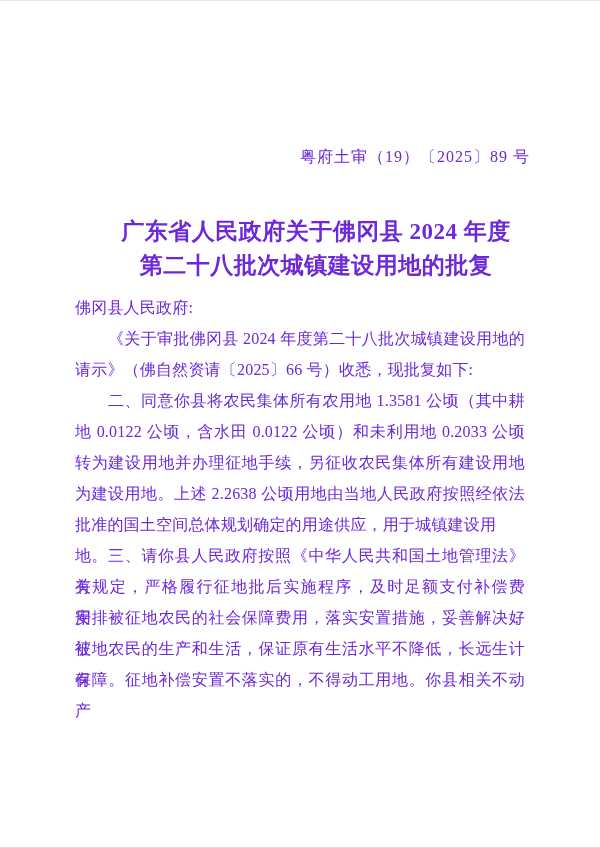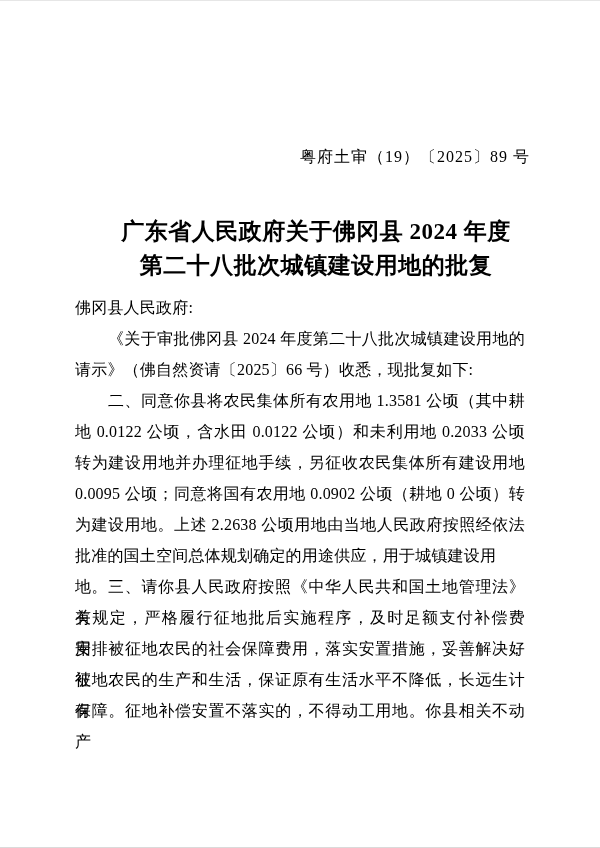--- a/index.html
+++ b/index.html
@@ -9,21 +9,21 @@
   }
   .page {
     position: relative;
     width: 600px;
     height: 848px;
     background: #ffffff;
     box-sizing: border-box;
     border-top: 1px solid #e6e6e6;
     border-bottom: 1px solid #dadada;
     font-family: "Liberation Serif", "DejaVu Serif", serif;
-    color: #000000;
+    color: #6d28d9;
     overflow: hidden;
   }
   .doc-number {
     position: absolute;
     top: 146px;
     right: 70px;
     font-size: 16px;
     letter-spacing: 1px;
     white-space: nowrap;
   }
@@ -68,21 +68,20 @@
     <span class="title-line">第二十八批次城镇建设用地的批复</span>
   </h1>
 
   <div class="doc-body">
     <div class="ln">佛冈县人民政府:</div>
     <div class="ln st in">《关于审批佛冈县 2024 年度第二十八批次城镇建设用地的</div>
     <div class="ln">请示》（佛自然资请〔2025〕66 号）收悉，现批复如下:</div>
     <div class="ln st in">二、同意你县将农民集体所有农用地 1.3581 公顷（其中耕</div>
     <div class="ln st">地 0.0122 公顷，含水田 0.0122 公顷）和未利用地 0.2033 公顷</div>
     <div class="ln st">转为建设用地并办理征地手续，另征收农民集体所有建设用地</div>
-    <div class="ln st">0.0095 公顷；同意将国有农用地 0.0902 公顷（耕地 0 公顷）转</div>
     <div class="ln st">为建设用地。上述 2.2638 公顷用地由当地人民政府按照经依法</div>
     <div class="ln">批准的国土空间总体规划确定的用途供应，用于城镇建设用地。</div>
     <div class="ln st in">三、请你县人民政府按照《中华人民共和国土地管理法》有</div>
     <div class="ln st">关规定，严格履行征地批后实施程序，及时足额支付补偿费用，</div>
     <div class="ln st">安排被征地农民的社会保障费用，落实安置措施，妥善解决好被</div>
     <div class="ln st">征地农民的生产和生活，保证原有生活水平不降低，长远生计有</div>
     <div class="ln st">保障。征地补偿安置不落实的，不得动工用地。你县相关不动产</div>
   </div>
 
 </div>

